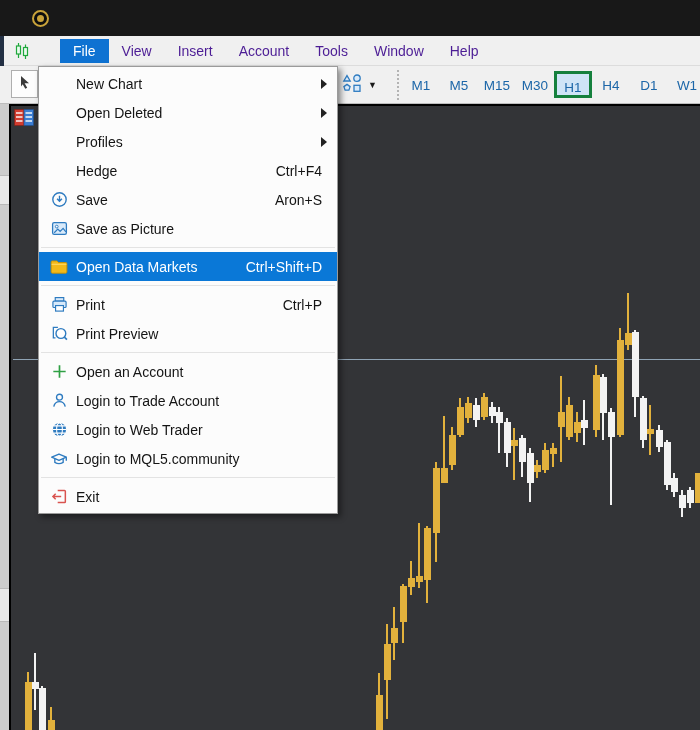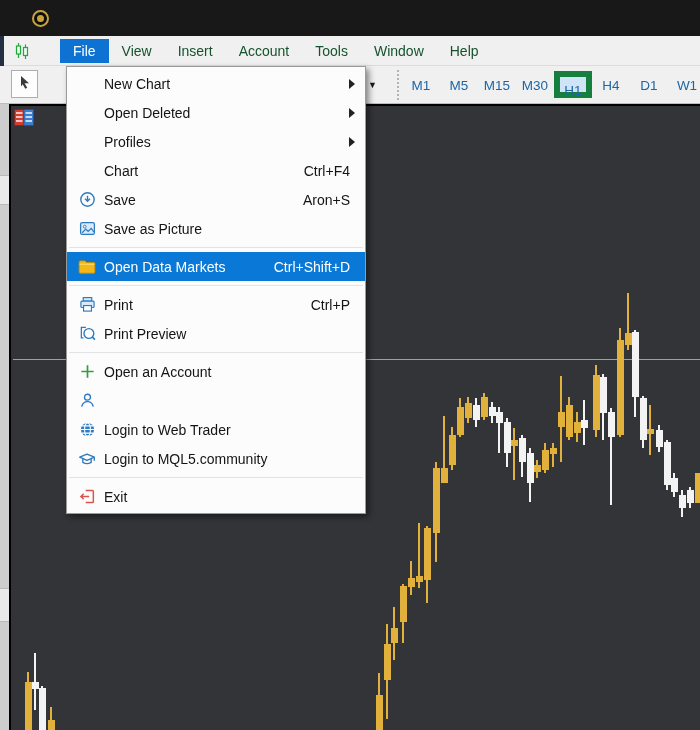--- a/index.html
+++ b/index.html
@@ -22,21 +22,21 @@
   .titlebar-text{color:#ececec;font-size:13.5px;margin-left:10px;white-space:nowrap;}
   
   .menubar{
     position:absolute;left:0;top:36px;width:700px;height:30px;
     background:#f0f0f0;border-bottom:1px solid #dcdcdc;box-sizing:border-box;
     display:flex;align-items:center;z-index:5;
   }
   .menubar-edge{position:absolute;left:0;top:0;width:4px;height:30px;background:#233044;}
   .mb-candles{margin-left:14px;margin-right:6px;display:flex;align-items:center;}
   .mb-item{
-    padding:4px 13px;font-size:14px;color:#14532d;cursor:default;white-space:nowrap;
+    padding:4px 13px;font-size:14px;color:#4c1d95;cursor:default;white-space:nowrap;
   }
   .mb-item.active{background:#0e72d2;color:#ffffff;}
   
   .toolbar{
     position:absolute;left:0;top:66px;width:700px;height:38px;
     background:#f0f0f0;border-bottom:1px solid #bdbdbd;box-sizing:border-box;z-index:5;
   }
   .pointer-btn{
     position:absolute;left:11px;top:4px;width:27px;height:28px;
     background:#fdfdfd;border:1px solid #aeaeae;box-sizing:border-box;
@@ -45,42 +45,42 @@
   .shapes-btn{
     position:absolute;left:342px;top:4px;height:30px;display:flex;align-items:center;
   }
   .shapes-caret{font-size:9px;color:#1a1a1a;margin-left:5px;}
   .tb-sep{position:absolute;left:397px;top:4px;height:30px;border-left:2px dotted #b3b3b3;}
   .tf-row{position:absolute;left:402px;top:0;height:37px;display:flex;align-items:center;}
   .tf{
     width:38px;height:27px;line-height:27px;text-align:center;
     color:#1c66a8;font-size:13.5px;border:1px solid transparent;box-sizing:border-box;
   }
-  .tf.selected{background:#cfe4f7;border:6px solid #15803d;}
+  .tf.selected{background:#cfe4f7;border:3px solid #15803d;}
   
   .left-strip{position:absolute;left:0;top:66px;width:9px;height:664px;background:#cdcdcd;z-index:2;}
   .strip-thumb{position:absolute;left:0;width:9px;background:#e9e9e9;border-top:1px solid #b9b9b9;border-bottom:1px solid #b9b9b9;box-sizing:border-box;}
   .chart-frame{
     position:absolute;left:9px;top:104px;width:691px;height:626px;
     border-left:2px solid #000;border-top:2px solid #000;box-sizing:border-box;
     background:#333437;z-index:1;
   }
   .chart-win-icon{position:absolute;left:3px;top:3px;}
   .bid-line{position:absolute;left:2px;right:0;top:253px;height:1px;background:#90a4b5;}
   #candles{position:absolute;left:0;top:0;width:700px;height:730px;z-index:3;pointer-events:none;}
   .wick{position:absolute;width:2px;}
   .cbody{position:absolute;width:7px;}
   .wick.y,.cbody.y{background:#e2b13c;}
   .wick.w,.cbody.w{background:#f3f3f3;}
   
   .menu-panel{
     position:absolute;left:38px;top:66px;width:300px;
     background:#fcfcfc;border:1px solid #9b9b9b;box-sizing:border-box;
     box-shadow:3px 3px 6px rgba(0,0,0,.45);
-    padding:2px 0;z-index:20;margin-left:28px;
+    padding:2px 0;z-index:20;
   }
   .menu-row{
     height:29px;display:flex;align-items:center;position:relative;
     font-size:14px;color:#141414;cursor:default;
   }
   .menu-row .mi-icon{width:22px;margin-left:9px;display:flex;align-items:center;justify-content:center;flex:0 0 22px;}
   .menu-row .mi-label{margin-left:6px;white-space:nowrap;}
   .menu-row .mi-shortcut{margin-left:auto;margin-right:15px;white-space:nowrap;}
   .menu-row.highlighted{background:#0a78d7;color:#ffffff;}
   .menu-row .submenu-arrow{
@@ -280,21 +280,21 @@
       <span class="mi-label">Open Deleted</span>
       <span class="submenu-arrow"></span>
     </div>
     <div class="menu-row">
       <span class="mi-icon"></span>
       <span class="mi-label">Profiles</span>
       <span class="submenu-arrow"></span>
     </div>
     <div class="menu-row">
       <span class="mi-icon"></span>
-      <span class="mi-label">Chart</span>
+      <span class="mi-label">Hedge</span>
       <span class="mi-shortcut">Ctrl+F4</span>
     </div>
     <div class="menu-row">
       <span class="mi-icon">
         <svg width="17" height="17" viewBox="0 0 16 16">
           <circle cx="8" cy="8" r="6.3" fill="none" stroke="#2e7bc0" stroke-width="1.3"></circle>
           <path d="M8 4.4v5.2M5.7 7.4L8 9.7l2.3-2.3" fill="none" stroke="#2e7bc0" stroke-width="1.3"></path>
         </svg>
       </span>
       <span class="mi-label">Save</span>
@@ -352,20 +352,21 @@
       </span>
       <span class="mi-label">Open an Account</span>
     </div>
     <div class="menu-row">
       <span class="mi-icon">
         <svg width="17" height="17" viewBox="0 0 16 16">
           <circle cx="8" cy="4.9" r="2.8" fill="none" stroke="#2e7bc0" stroke-width="1.3"></circle>
           <path d="M2.6 13.8c.7-3.2 2.8-4.7 5.4-4.7s4.7 1.5 5.4 4.7" fill="none" stroke="#2e7bc0" stroke-width="1.3"></path>
         </svg>
       </span>
+      <span class="mi-label">Login to Trade Account</span>
     </div>
     <div class="menu-row">
       <span class="mi-icon">
         <svg width="17" height="17" viewBox="0 0 16 16">
           <circle cx="8" cy="8" r="6.2" fill="#2e7bc0"></circle>
           <ellipse cx="8" cy="8" rx="2.7" ry="6.2" fill="none" stroke="#fff" stroke-width="1"></ellipse>
           <path d="M1.8 8h12.4M2.8 4.6h10.4M2.8 11.4h10.4" stroke="#fff" stroke-width="1"></path>
         </svg>
       </span>
       <span class="mi-label">Login to Web Trader</span>

